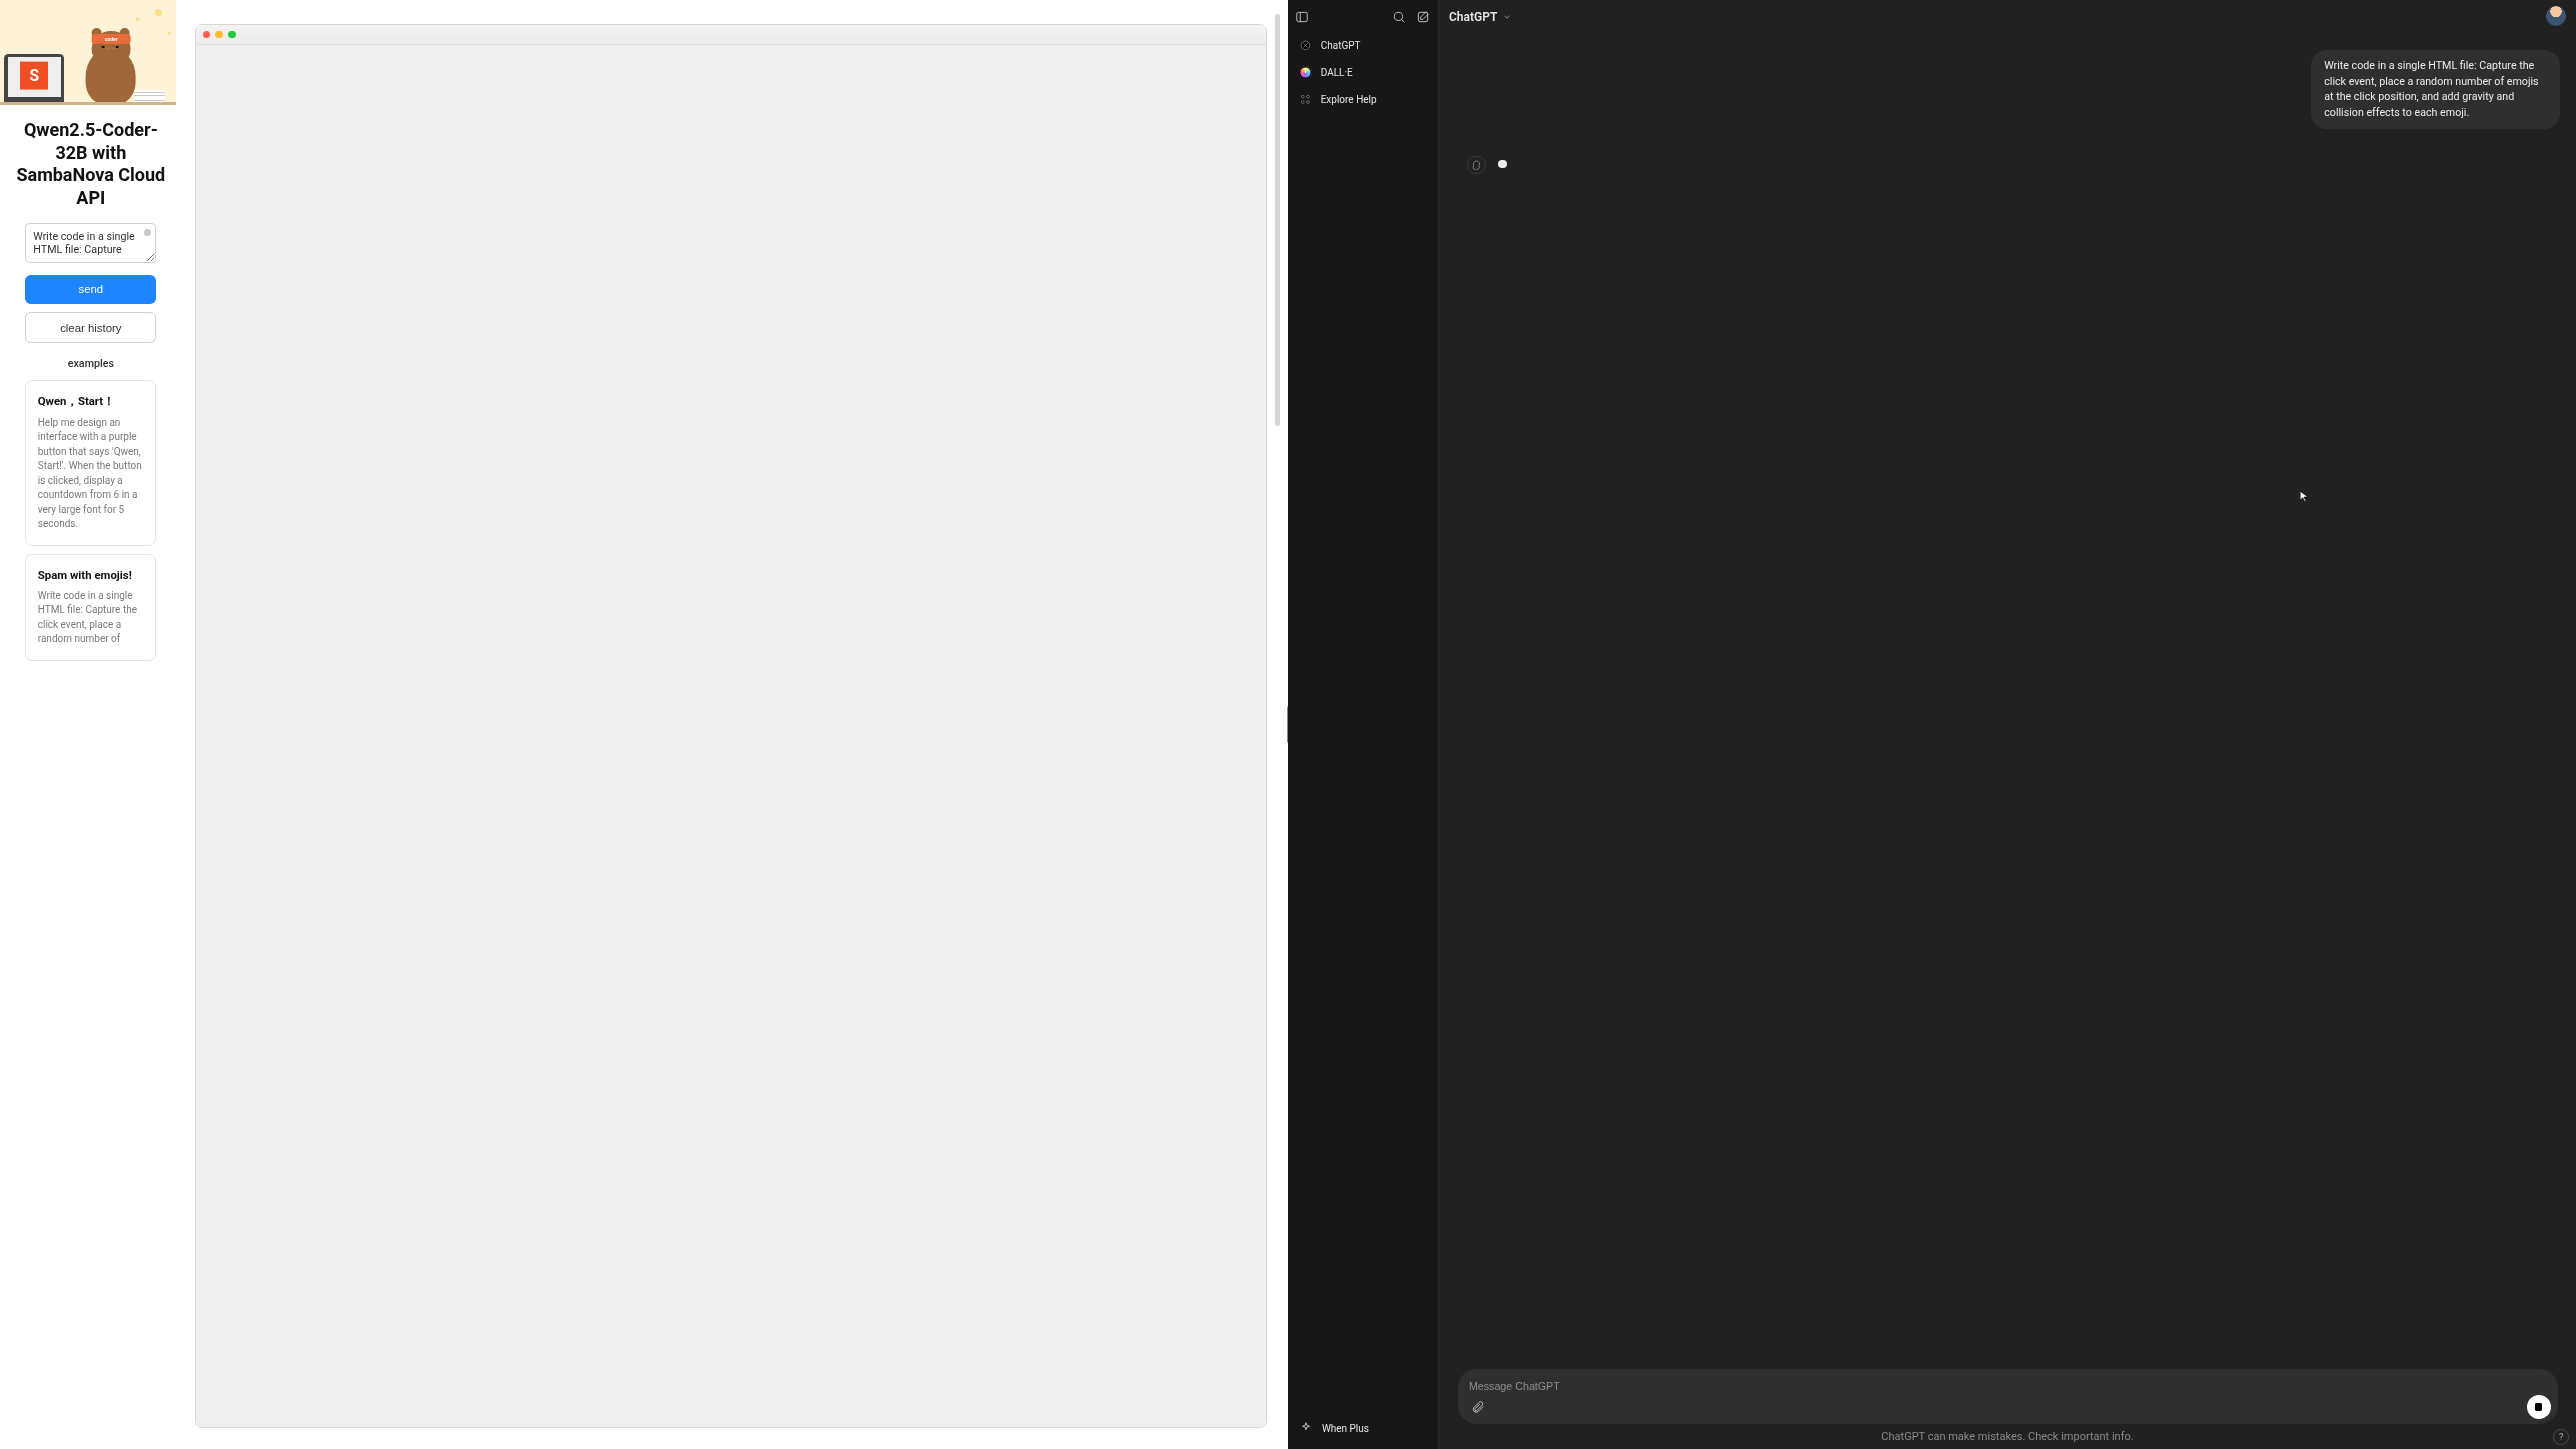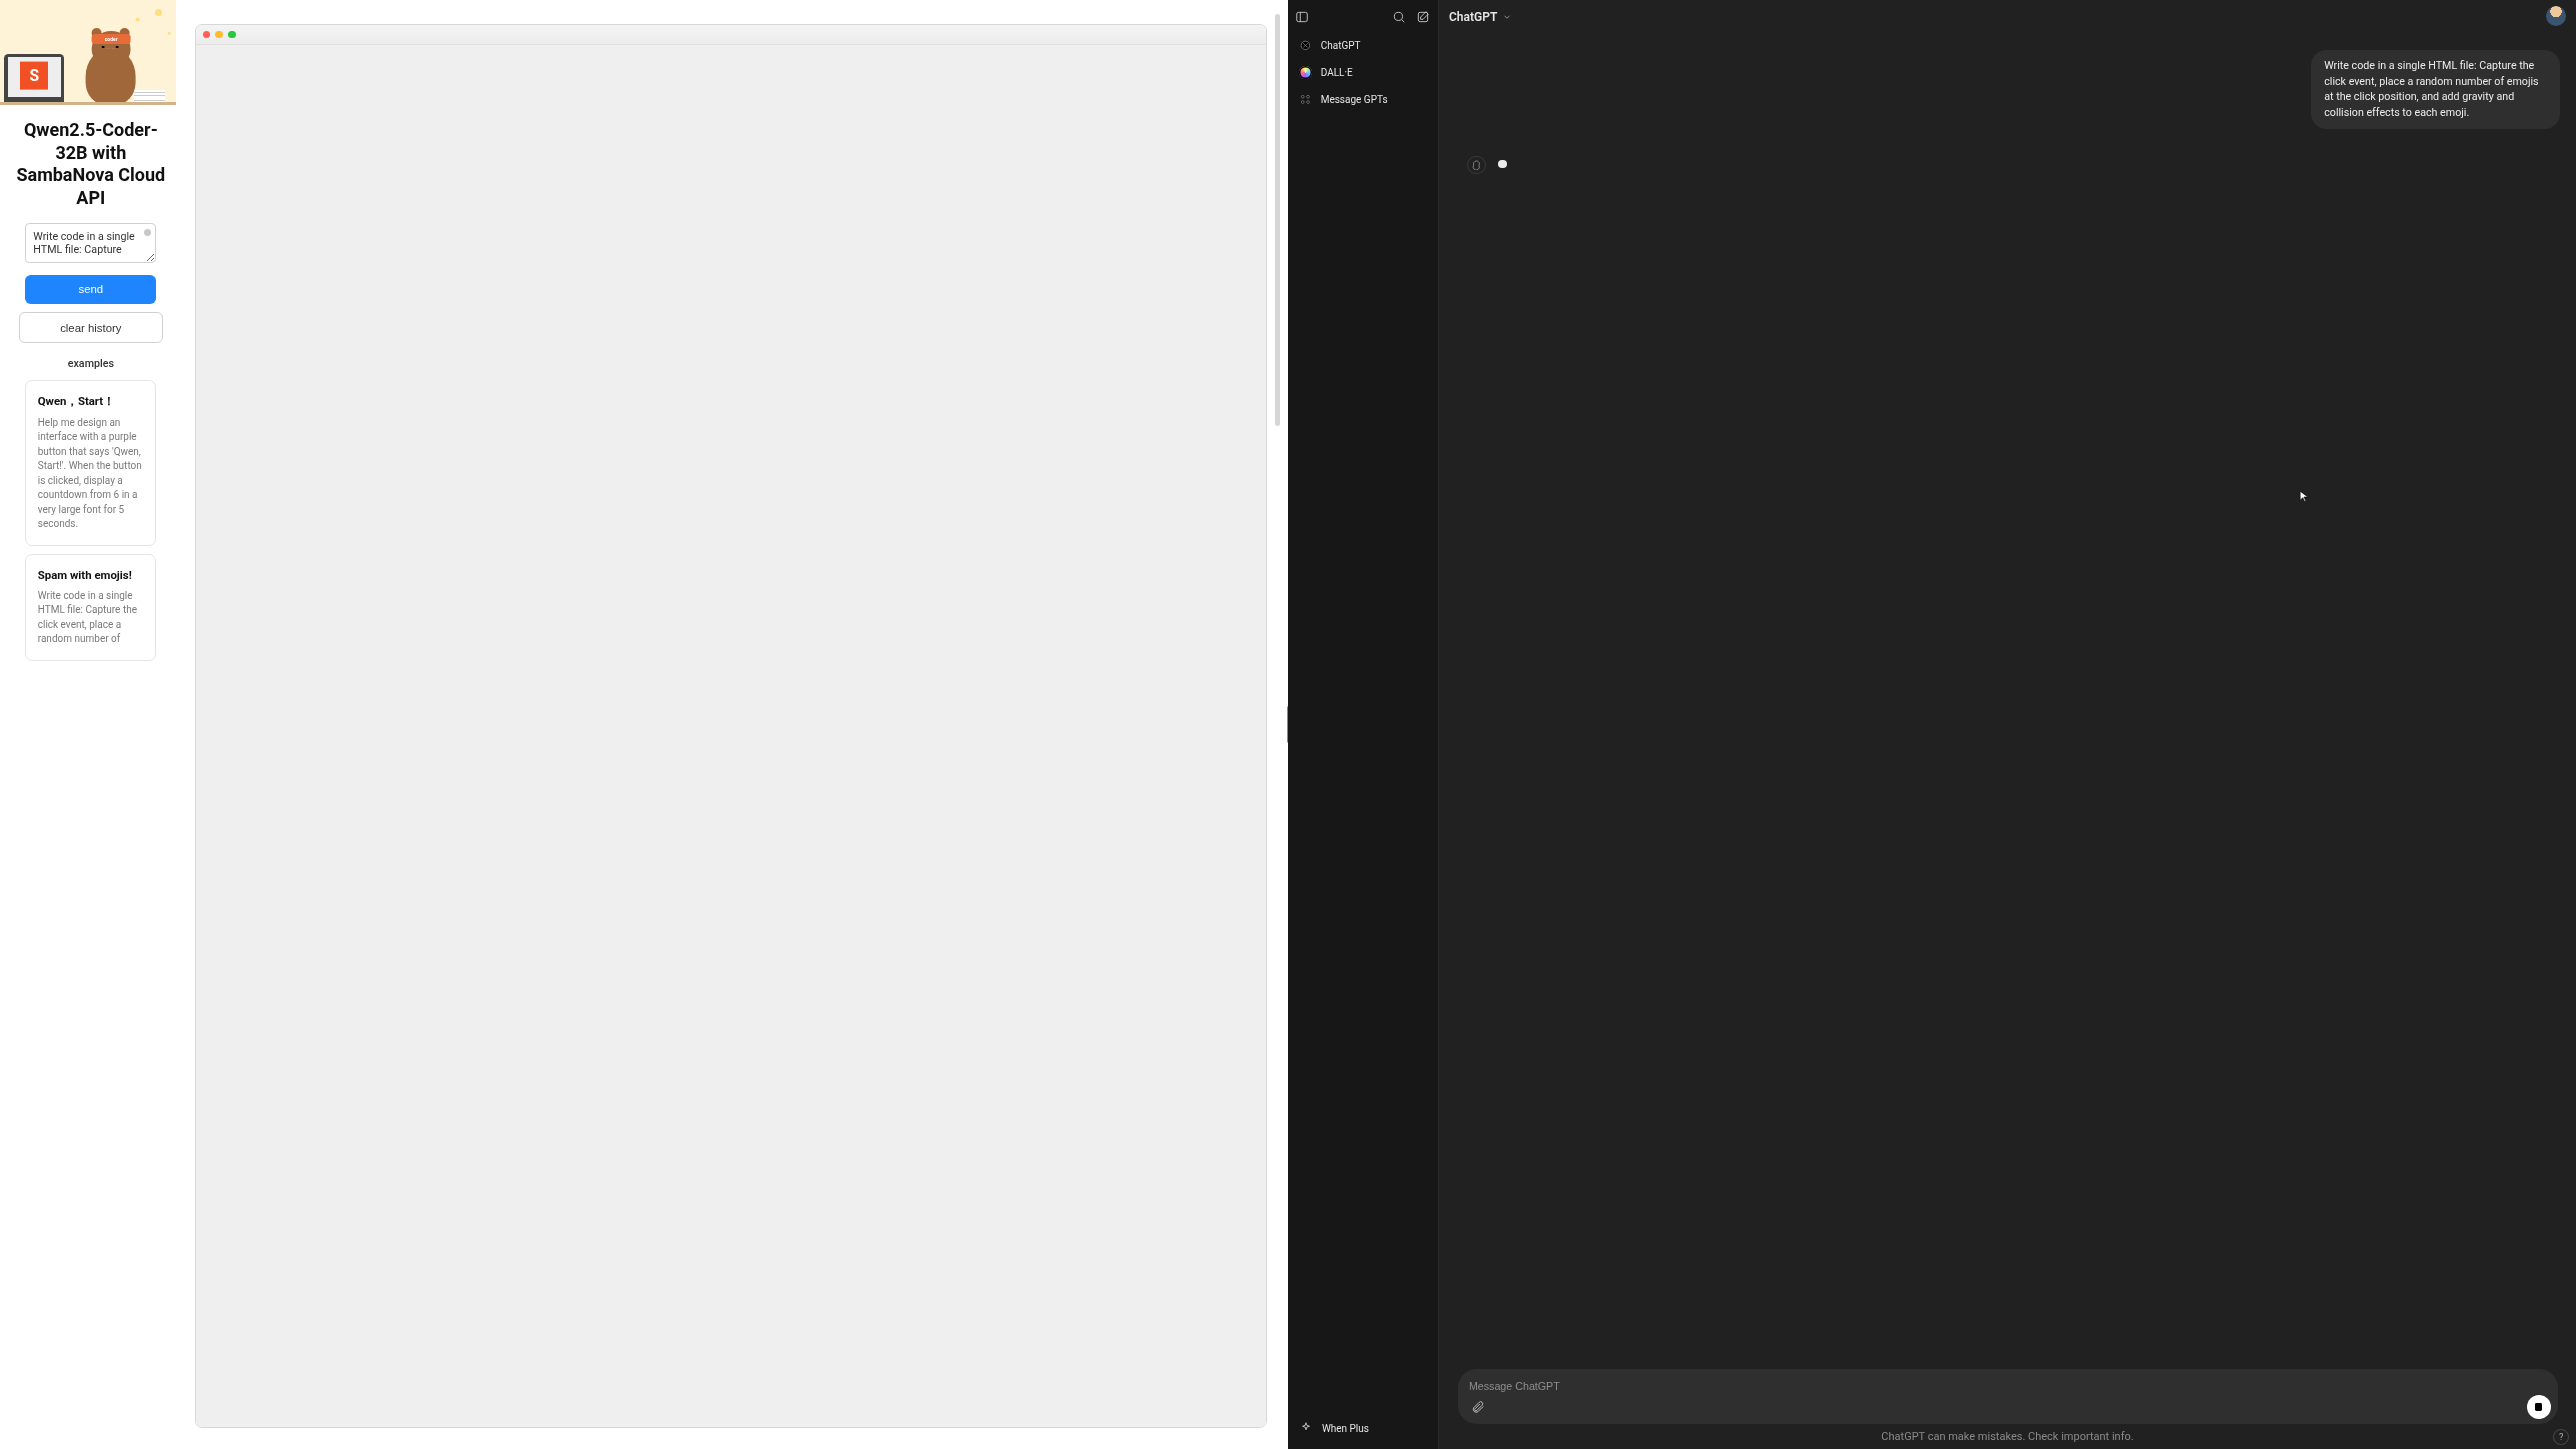--- a/index.html
+++ b/index.html
@@ -25,21 +25,21 @@
 .hero-img .monitor-screen { position: absolute; inset: 3.6px 3.6px 7px; background: #eee; }
 .hero-img .logo-sq { position: absolute; top: 50%; left: 50%; transform: translate(-50%,-55%); width: 28px; height: 28px; background: #f05023; display:flex; align-items:center; justify-content:center; color:#fff; font-weight:bold; font-size:15.6px; }
 .hero-img .papers { position: absolute; bottom: 1.4px; right: 10.7px; width: 31px; height: 14px; background: repeating-linear-gradient(#fff,#fff 2.1px,#ccc 2.1px,#ccc 2.8px); border-radius:1.4px; }
 
 .left-title { font-size: 18px; font-weight: 700; text-align: center; padding: 14px 5.7px 7px; line-height: 1.25; color: #111; }
 .left-controls { padding: 7px 0 0; display: flex; flex-direction: column; gap: 8.5px; align-items:center; }
 .qwen-textarea { width: 131px; height: 40px; border: 0.7px solid #d0d0d0; border-radius: 4.3px; padding: 5.7px 18.5px 5.7px 7px; font-size: 10.7px; color: #333; font-family: inherit; resize: both; position: relative; }
 .ta-wrap { position: relative; width: 131px; }
 .scroll-dot { position: absolute; right: 5.7px; top: 5.7px; width: 7px; height: 7px; background: #c8c8c8; border-radius: 50%; }
 .btn-send { width: 131px; background: #1e85ff; color: #fff; border: none; border-radius: 5.7px; padding: 8.5px; font-size: 11.4px; cursor: pointer; }
-.btn-clear { width: 144px; background: #fff; color: #333; border: 0.7px solid #d0d0d0; border-radius: 5.7px; padding: 8.5px; font-size: 11.4px; cursor: pointer; }
+.btn-clear { width: 131px; background: #fff; color: #333; border: 0.7px solid #d0d0d0; border-radius: 5.7px; padding: 8.5px; font-size: 11.4px; cursor: pointer; }
 .examples-divider { display: flex; align-items: center; margin: 14px 5.7px 10px; gap: 7px; }
 .examples-divider .line { flex: 1; height: 0.7px; background: #e2e2e2; }
 .examples-divider .txt { font-size: 10.7px; color: #333; font-weight: 500; }
 .example-card { margin: 0 0 8.5px; width: 131px; border: 0.7px solid #e5e5e5; border-radius: 7px; padding: 12.8px 11.4px; align-self:center; }
 .example-card h4 { font-size: 11.4px; font-weight: 700; color: #111; margin-bottom: 7px; }
 .example-card p { font-size: 10px; color: #7a7a7a; line-height: 1.45; }
 .left-sidebar-inner { padding: 0 0 0 5.7px; display:flex; flex-direction:column; align-items:center; overflow:hidden; }
 
 .preview-pane { flex: 1; padding: 24px 21px 21px 18.5px; position: relative; }
 .mac-window { width: 100%; height: calc(100% - 0px); border: 0.7px solid #d8d8d8; border-radius: 7px; overflow: hidden; display:flex; flex-direction:column; }
@@ -201,21 +201,21 @@
       </div>
       <div class="side-item">
         <span class="sicon explore-ic">
           <svg viewBox="0 0 24 24">
               <circle cx="7" cy="7" r="2.5"></circle>
               <circle cx="17" cy="7" r="2.5"></circle>
               <circle cx="7" cy="17" r="2.5"></circle>
               <circle cx="17" cy="17" r="2.5"></circle>
             </svg>
         </span>
-        <span>Message GPTs</span>
+        <span>Explore Help</span>
       </div>
     </div>
     <div class="side-bottom">
       <div class="renew">
         <span class="ic">
           <svg viewBox="0 0 24 24">
               <path d="M12 3l1.5 4.5L18 9l-4.5 1.5L12 15l-1.5-4.5L6 9l4.5-1.5z"></path>
             </svg>
         </span>
         <span>When Plus</span>

